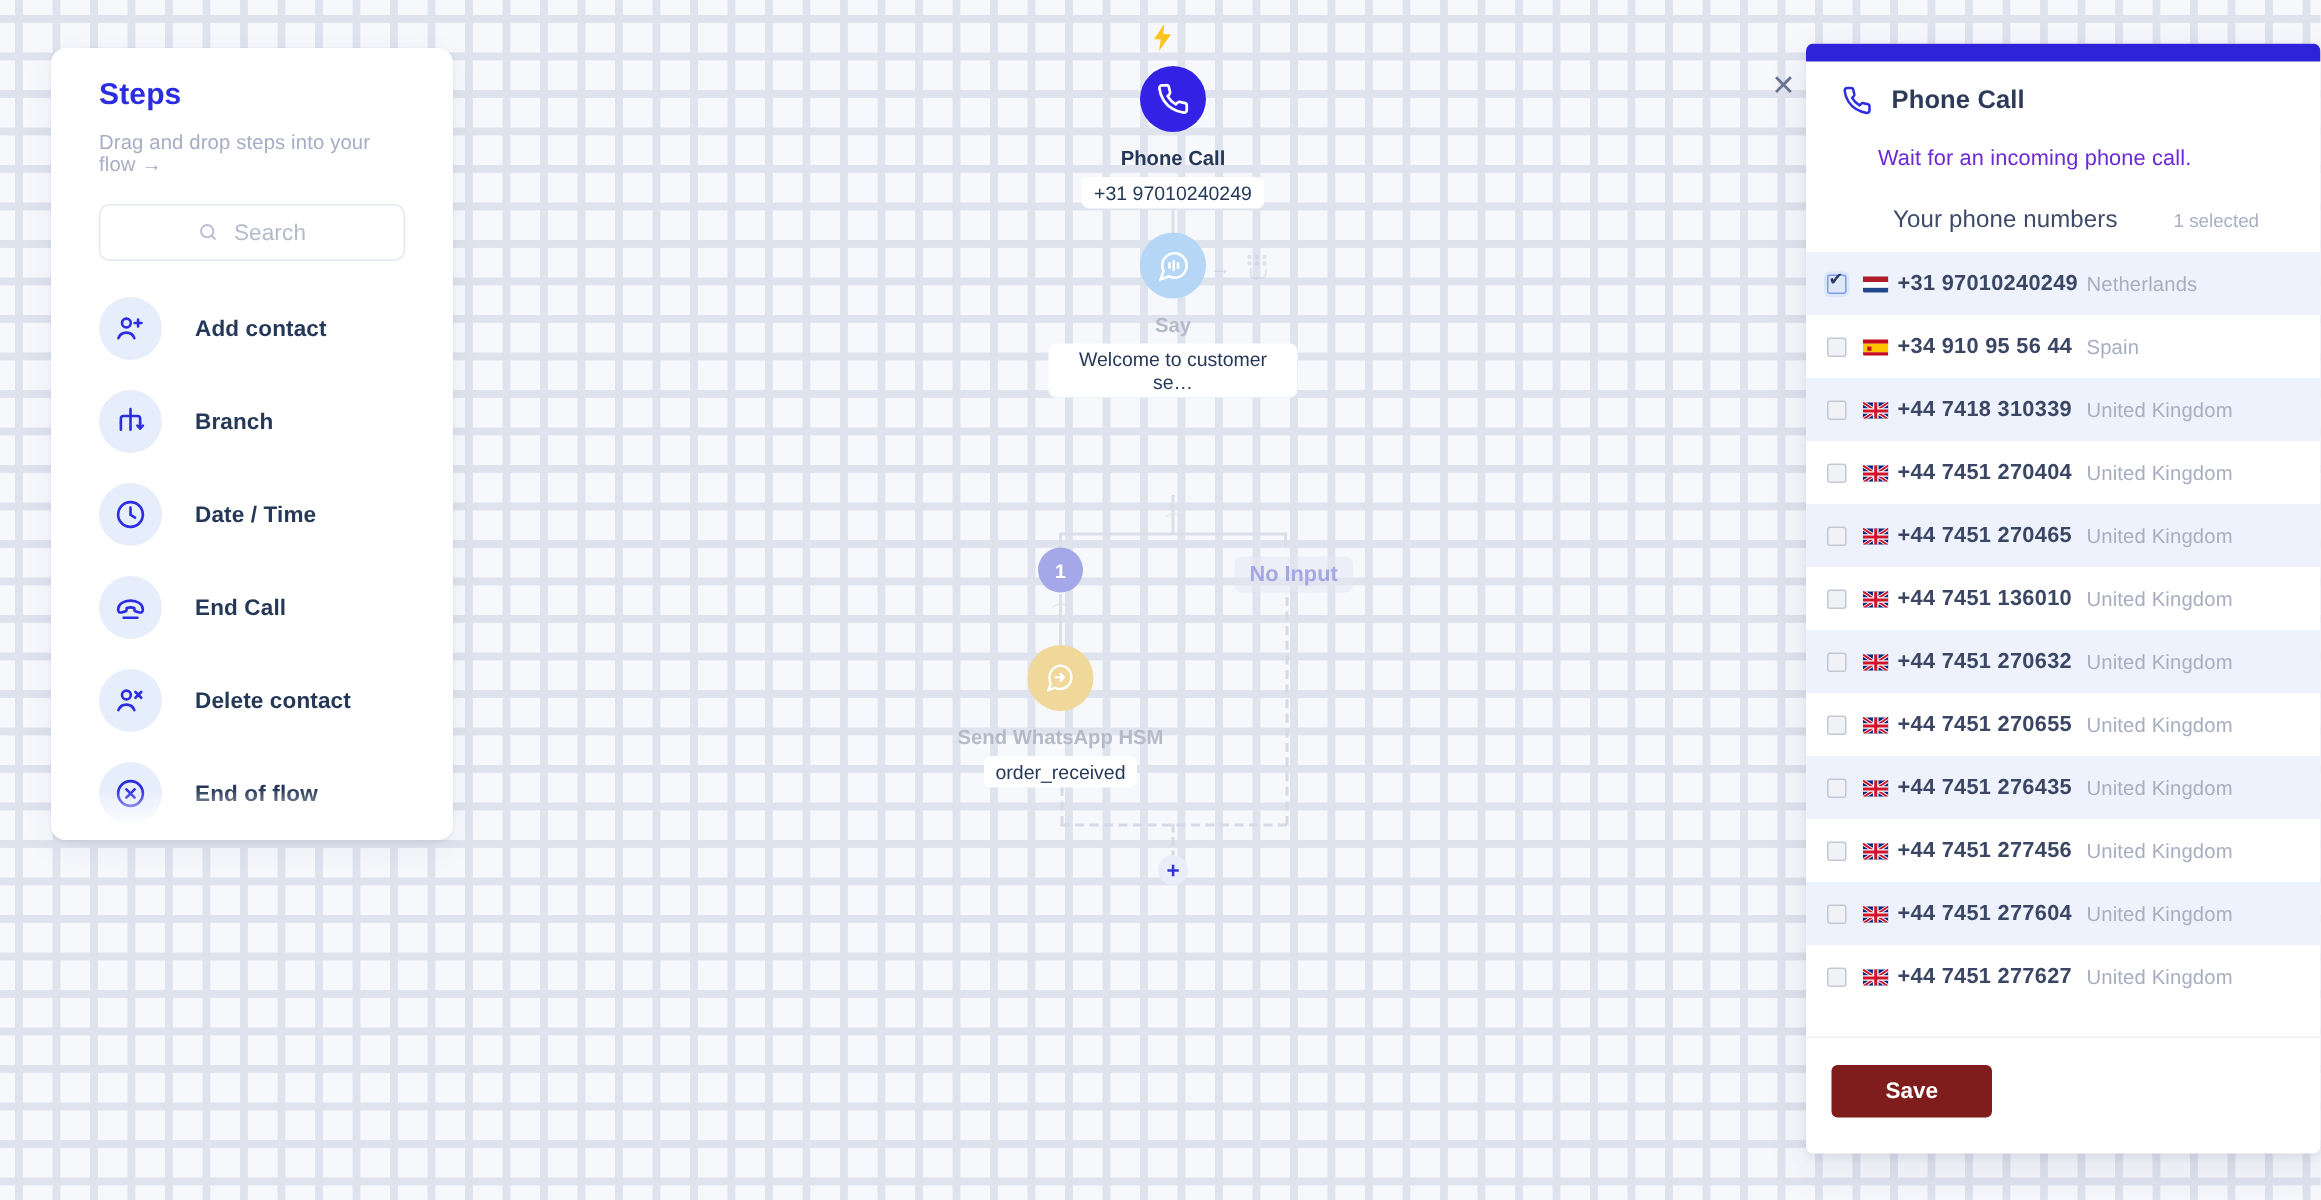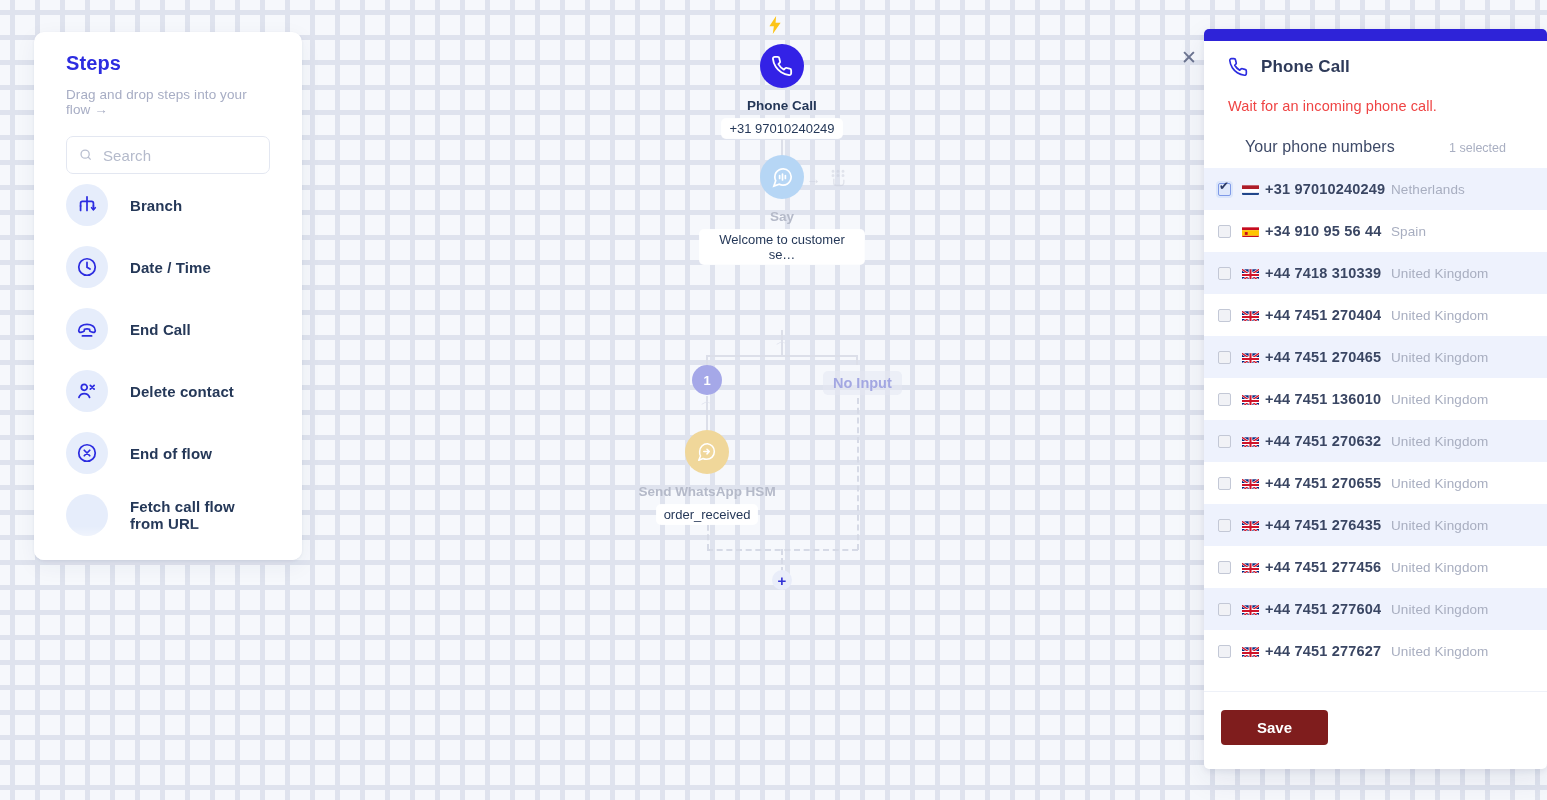--- a/index.html
+++ b/index.html
@@ -39,20 +39,21 @@
     letter-spacing: .1px; padding-top: 20px;
   }
   .steps-sub {
     font-size: 13.5px; color: #a7adc4; margin-top: 12px; letter-spacing: .1px;
   }
   .search-box {
     margin-top: 19px; height: 38px;
     border: 1px solid #e3e7f1; border-radius: 7px;
     display: flex; align-items: center; gap: 10px; padding: 0 12px;
     background: #fff;
+    justify-content: center;
   }
   .search-box .ph {
     font-size: 15px; color: #b4bacb; letter-spacing: .1px;
   }
   .step-row {
     display: flex; align-items: center; gap: 22px;
     height: 62px; cursor: grab;
   }
   .step-ico {
     width: 42px; height: 42px; border-radius: 50%;
@@ -118,24 +119,24 @@
     box-shadow: 0 2px 6px rgba(35,45,90,.08), 0 10px 30px rgba(35,45,90,.09);
     display: flex; flex-direction: column; overflow: hidden;
   }
   #panel-topbar { height: 12px; background: #2e23d8; flex: 0 0 12px; }
   #panel-head { padding: 16px 24px 0 24px; }
   .panel-title-row { display: flex; align-items: center; gap: 13px; }
   .panel-title {
     font-size: 17px; font-weight: bold; color: #2e3a59; letter-spacing: .1px;
   }
   .panel-desc {
-    margin-top: 21px; font-size: 14.5px; color: #ef4444; letter-spacing: .1px;
+    margin-top: 21px; font-size: 14.5px; color: #6d28d9; letter-spacing: .1px; margin-left: 24px;
   }
   .list-head {
-    display: flex; align-items: baseline; padding: 24px 24px 12px 41px;
+    display: flex; align-items: baseline; padding: 24px 24px 12px 58px;
   }
   .list-head .h {
     font-size: 16px; color: #3e4a68; letter-spacing: .1px;
   }
   .list-head .sel {
     margin-left: auto; font-size: 12.5px; color: #a9afc2; padding-right: 17px;
   }
   #num-list { flex: 1 1 auto; overflow: hidden; }
   .num-row {
     display: flex; align-items: center; height: 42px;
@@ -268,20 +269,30 @@
       <div class="steps-sub">Drag and drop steps into your flow →</div>
 
       <div class="search-box">
         <svg width="14" height="14" viewBox="0 0 24 24" fill="none" stroke="#b9bfd0" stroke-width="2.2">
           <circle cx="10.5" cy="10.5" r="7"></circle>
             <path d="M20 20l-4.5-4.5"></path>
         </svg>
         <span class="ph">Search</span>
       </div>
 
+      <div class="step-row" style="margin-top:14px;">
+        <span class="step-ico">
+          <svg width="22" height="22" viewBox="0 0 24 24" fill="none" stroke="#2c2ce0" stroke-width="1.9" stroke-linecap="round">
+            <circle cx="9" cy="8" r="3.2"></circle>
+              <path d="M3.2 19a6.2 6.2 0 0 1 11.6 0"></path>
+            <path d="M17.5 5.5v5M15 8h5"></path>
+          </svg>
+        </span>
+        <span class="step-label">Add contact</span>
+      </div>
 
       <div class="step-row">
         <span class="step-ico">
           <svg width="22" height="22" viewBox="0 0 24 24" fill="none" stroke="#2c2ce0" stroke-width="1.9" stroke-linecap="round" stroke-linejoin="round">
             <path d="M12 3v5M5 13V10a2 2 0 0 1 2-2h10a2 2 0 0 1 2 2v3"></path>
             <path d="M5 13v5M12 8v10M19 13v4"></path>
             <path d="M17 15l2 2 2-2"></path>
           </svg>
         </span>
         <span class="step-label">Branch</span>

